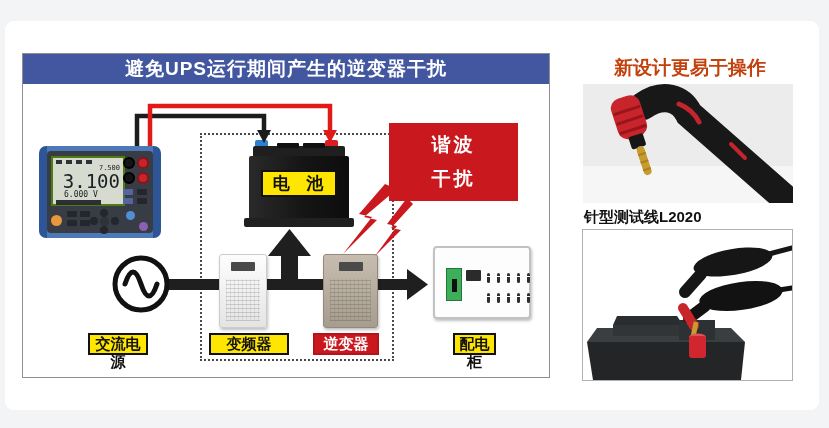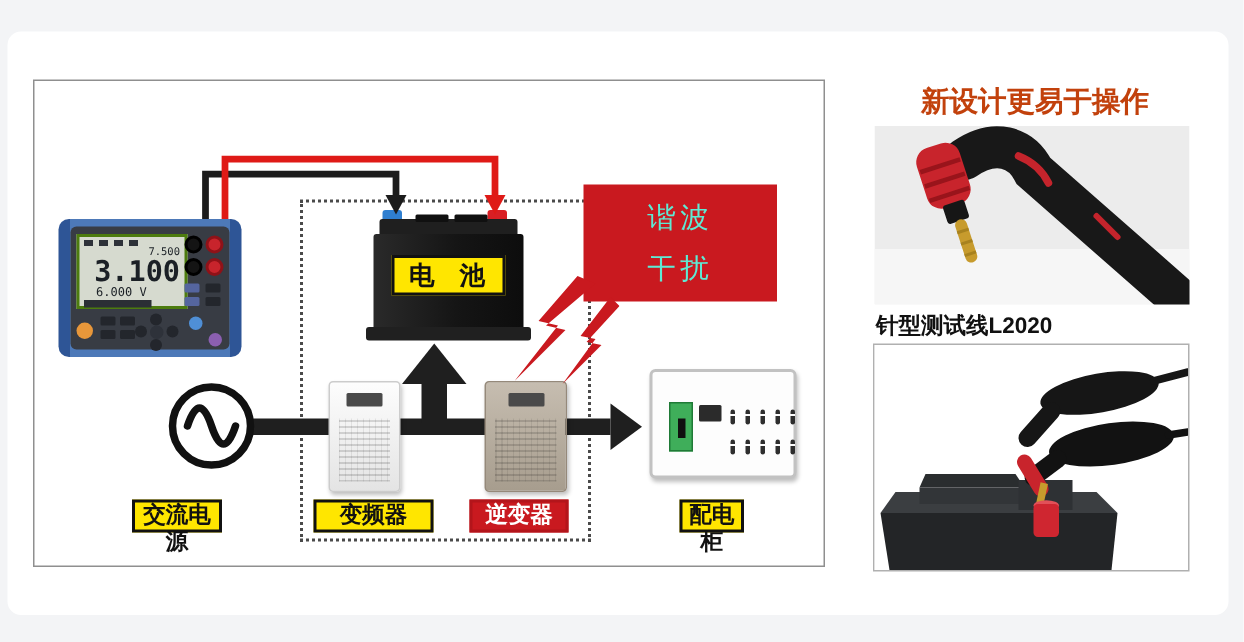--- a/index.html
+++ b/index.html
@@ -20,21 +20,21 @@
 
   
   .meter { left:16px; top:92px; width:122px; height:92px; border-radius:7px;
            background:linear-gradient(90deg,#2e5596 0 8px,#4d79b8 8px calc(100% - 8px),#2e5596 calc(100% - 8px) 100%); }
   .meter-face { left:8px; top:5px; width:106px; height:82px; background:#383c44; border-radius:4px; }
   .lcd { left:4px; top:5px; width:74px; height:50px; background:#d6dacf; border:2px solid #4d7c0f;
          font-family:"DejaVu Sans Mono","Liberation Mono",monospace; color:#1b2026; padding:1px 3px; }
   .lcd-icons { height:4px; width:60%; margin-top:1px;
                background:repeating-linear-gradient(90deg,#2d3138 0 6px,transparent 6px 10px); }
   .lcd-top { font-size:7px; text-align:right; line-height:8px; }
-  .lcd-main { font-size:19px; font-weight:bold; text-align:right; line-height:18px; }
+  .lcd-main { font-size:19px; font-weight:normal; text-align:right; line-height:18px; }
   .lcd-sub { font-size:8px; line-height:9px; padding-left:8px; }
   .lcd-bar { height:5px; width:70%; background:#2b2f35; margin-top:1px; }
   .jack { width:12px; height:12px; border-radius:50%; }
   .jack.black { background:#141414; border:2px solid #000; }
   .jack.red { background:#c8242c; border:2px solid #8f1218; }
   .mini-btn { width:10px; height:6px; border-radius:1px; background:#23262c; }
   .mini-btn.blue { background:#55659f; }
   .round-btn { border-radius:50%; background:#23262c; }
 
   
@@ -65,35 +65,38 @@
 
   
   .tag { height:22px; background:#ffe600; border:2px solid #111111; color:#111111;
          font-weight:bold; font-size:15px; text-align:center; line-height:18px; }
   .tag.red { background:#c9191f; border-color:#b3151b; color:#ffffff; }
   .battery-tag { left:238px; top:116px; width:76px; height:27px; background:#ffe600; border:2px solid #111111;
                  font-weight:bold; font-size:17px; color:#111111; text-align:center; line-height:23px; letter-spacing:6px; padding-left:4px; }
 
   .alert-box { left:366px; top:69px; width:129px; height:78px; background:#c9191f; display:flex; flex-direction:column;
                align-items:center; justify-content:space-evenly; }
-  .alert-box span { color:#5eead4; font-weight:normal; font-size:19px; letter-spacing:3px;text-align:center; }
+  .alert-box span { color:#ffffff; font-weight:bold; font-size:19px; letter-spacing:3px;text-align:center; }
 
   
   .side-heading { left:585px; top:55px; width:210px; text-align:center; font-size:19px; font-weight:bold; color:#c2410c; }
   .probe-photo { left:583px; top:84px; width:210px; height:119px; }
   .product-label { left:584px; top:208px; width:230px; font-size:15px; font-weight:bold; color:#111111; }
   .battery-photo { left:582px; top:229px; width:211px; height:152px; border:1px solid #b0b0b0; background:#ffffff; }
 </style>
 </head>
 <body>
 
 <div class="abs card"></div>
 
 <div class="abs panel">
 
+  <div class="abs title-band">
+    <span>避免UPS运行期间产生的逆变器干扰</span>
+  </div>
 
   <div class="abs dashed-region"></div>
 
   <svg class="layer" viewBox="0 0 528 325">
     <rect x="112" y="225" width="272" height="11" fill="#1f1f1f"></rect>
     <polygon points="384,215 384,246 405,230.5" fill="#1f1f1f"></polygon>
     <rect x="258" y="198" width="17" height="30" fill="#1f1f1f"></rect>
     <polygon points="245,202 288,202 266.5,175" fill="#1f1f1f"></polygon>
     <circle cx="118" cy="230" r="26" fill="#ffffff" stroke="#111111" stroke-width="5"></circle>
     <path d="M 102 230 q 8 -24 16 0 q 8 24 16 0" fill="none" stroke="#111111" stroke-width="5" stroke-linecap="round"></path>

